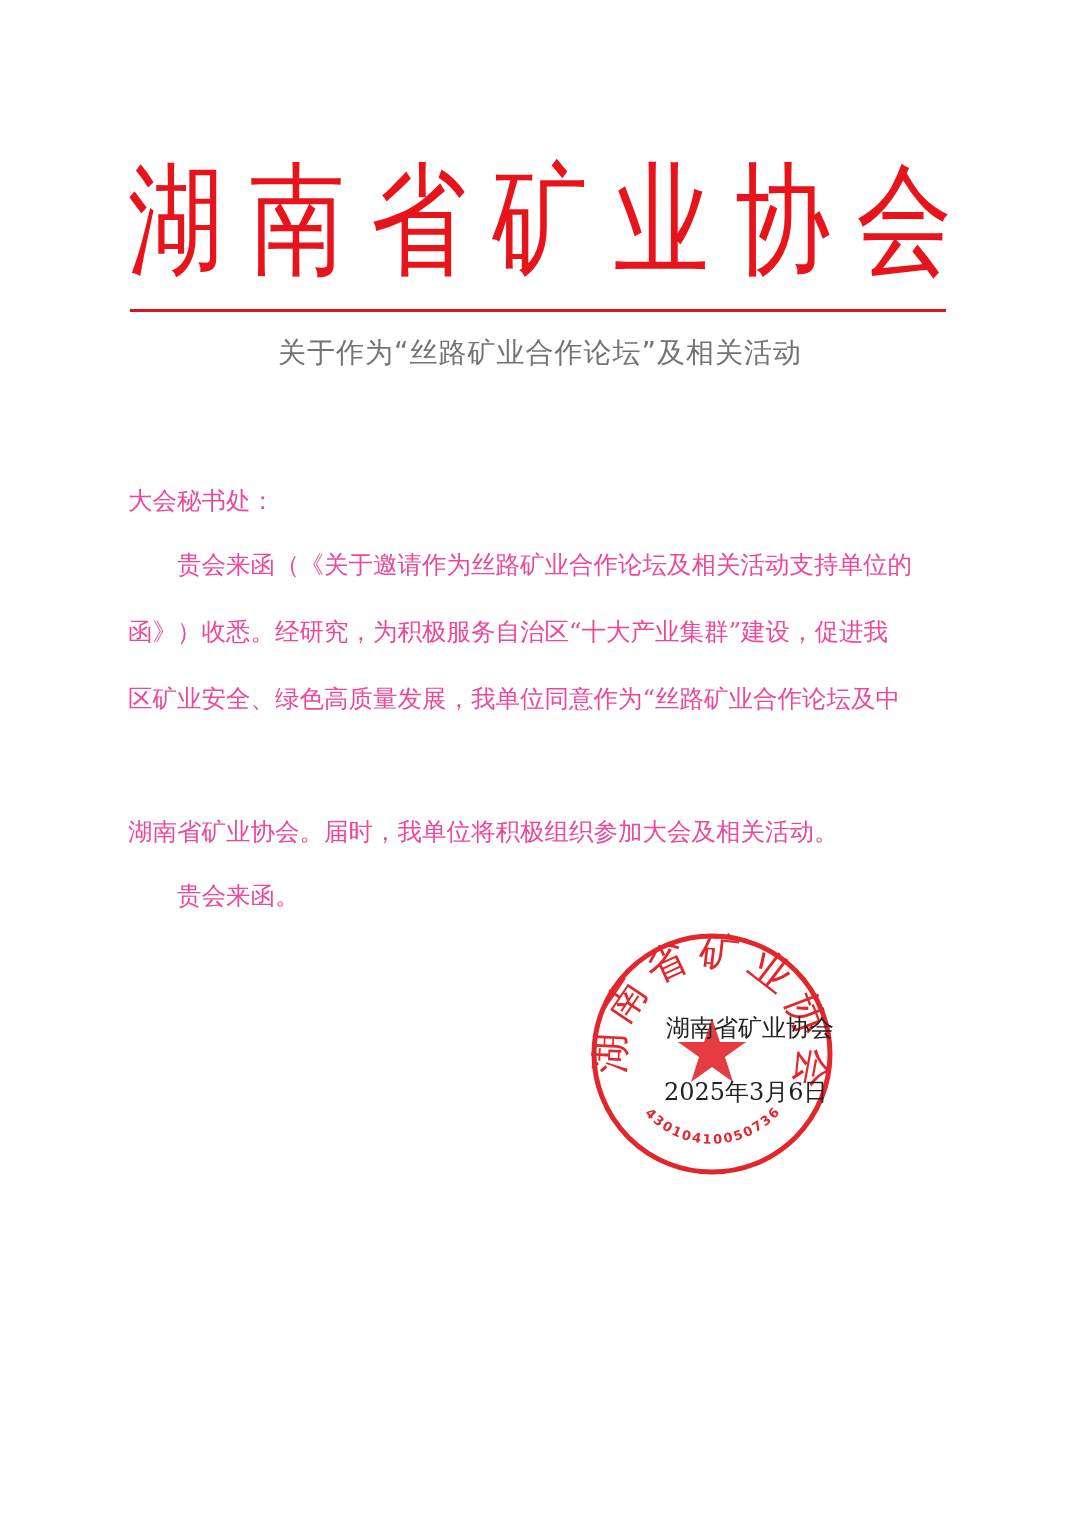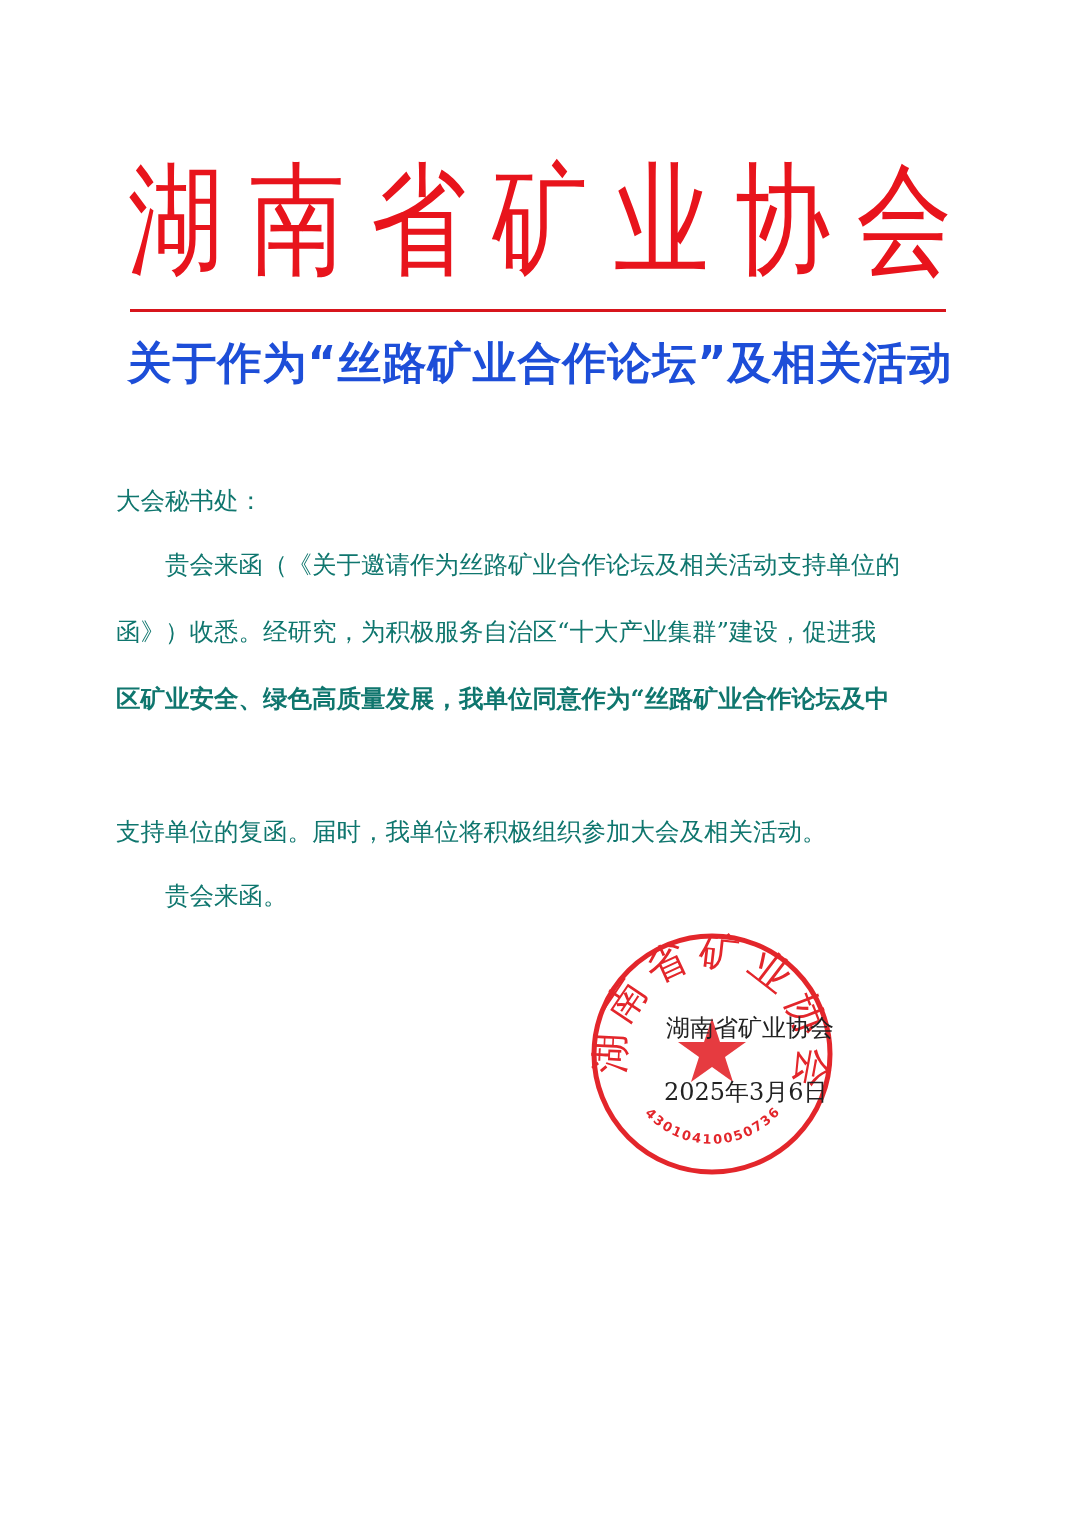--- a/index.html
+++ b/index.html
@@ -14,28 +14,28 @@
     width: 1056px;
   }
   .letterhead span { display: inline-block; }
   .redline {
     position: absolute; left: 130px; top: 309px; width: 816px; height: 3px;
     background: #d7151c;
   }
   .title {
     position: absolute; left: 0; width: 1080px; text-align: center;
     font-family: "DejaVu Sans", "Liberation Sans", sans-serif;
-    font-weight: bold; font-size: 44px; color: #1d4ed8; letter-spacing: 1px;
+    font-weight: normal; font-size: 28px; color: #737373; letter-spacing: 1px;
   }
   .title.l1 { top: 334px; }
   .title.l2 { top: 410px; }
   .body-text {
-    position: absolute; left: 116px; width: 812px;
+    position: absolute; left: 128px; width: 812px;
     font-family: "DejaVu Serif", "Liberation Serif", serif;
-    font-size: 24.5px; color: #0f766e; line-height: 32px; white-space: nowrap;
+    font-size: 24.5px; color: #ec4899; line-height: 32px; white-space: nowrap;
   }
   .stamp {
     position: absolute; left: 588px; top: 930px; width: 248px; height: 248px;
   }
   .sign {
     position: absolute; font-family: "DejaVu Serif", "Liberation Serif", serif;
     font-size: 24px; color: #222; white-space: nowrap;
   }
 </style>
 </head>
@@ -54,22 +54,22 @@
   </div>
 
   <div class="redline"></div>
 
   <div class="title l1">关于作为“丝路矿业合作论坛”及相关活动</div>
 
   <div class="body-text" style="top:485px;">大会秘书处：</div>
 
   <div class="body-text" style="top:549px;font-family:Liberation Serif, serif;">　　贵会来函（《关于邀请作为丝路矿业合作论坛及相关活动支持单位的</div>
   <div class="body-text" style="top:616px;">函》）收悉。经研究，为积极服务自治区“十大产业集群”建设，促进我</div>
-  <div class="body-text" style="top:683px;font-weight:bold;">区矿业安全、绿色高质量发展，我单位同意作为“丝路矿业合作论坛及中</div>
-  <div class="body-text" style="top:816px;">支持单位的复函。届时，我单位将积极组织参加大会及相关活动。</div>
+  <div class="body-text" style="top:683px;">区矿业安全、绿色高质量发展，我单位同意作为“丝路矿业合作论坛及中</div>
+  <div class="body-text" style="top:816px;">湖南省矿业协会。届时，我单位将积极组织参加大会及相关活动。</div>
   <div class="body-text" style="top:880px;">　　贵会来函。</div>
 
   <svg class="stamp" viewBox="0 0 248 248">
     <defs>
       <path id="ringTop" d="M 40 150 A 88 88 0 1 1 208 150"></path>
       <path id="ringBottom" d="M 48 172 A 90 90 0 0 0 200 172"></path>
     </defs>
     <circle cx="124" cy="124" r="118" fill="none" stroke="#e3262b" stroke-width="5"></circle>
     <text font-family="DejaVu Serif, serif" font-size="40" fill="#e3262b" letter-spacing="8">
       <textPath href="#ringTop" startOffset="2%">湖南省矿业协会</textPath>

